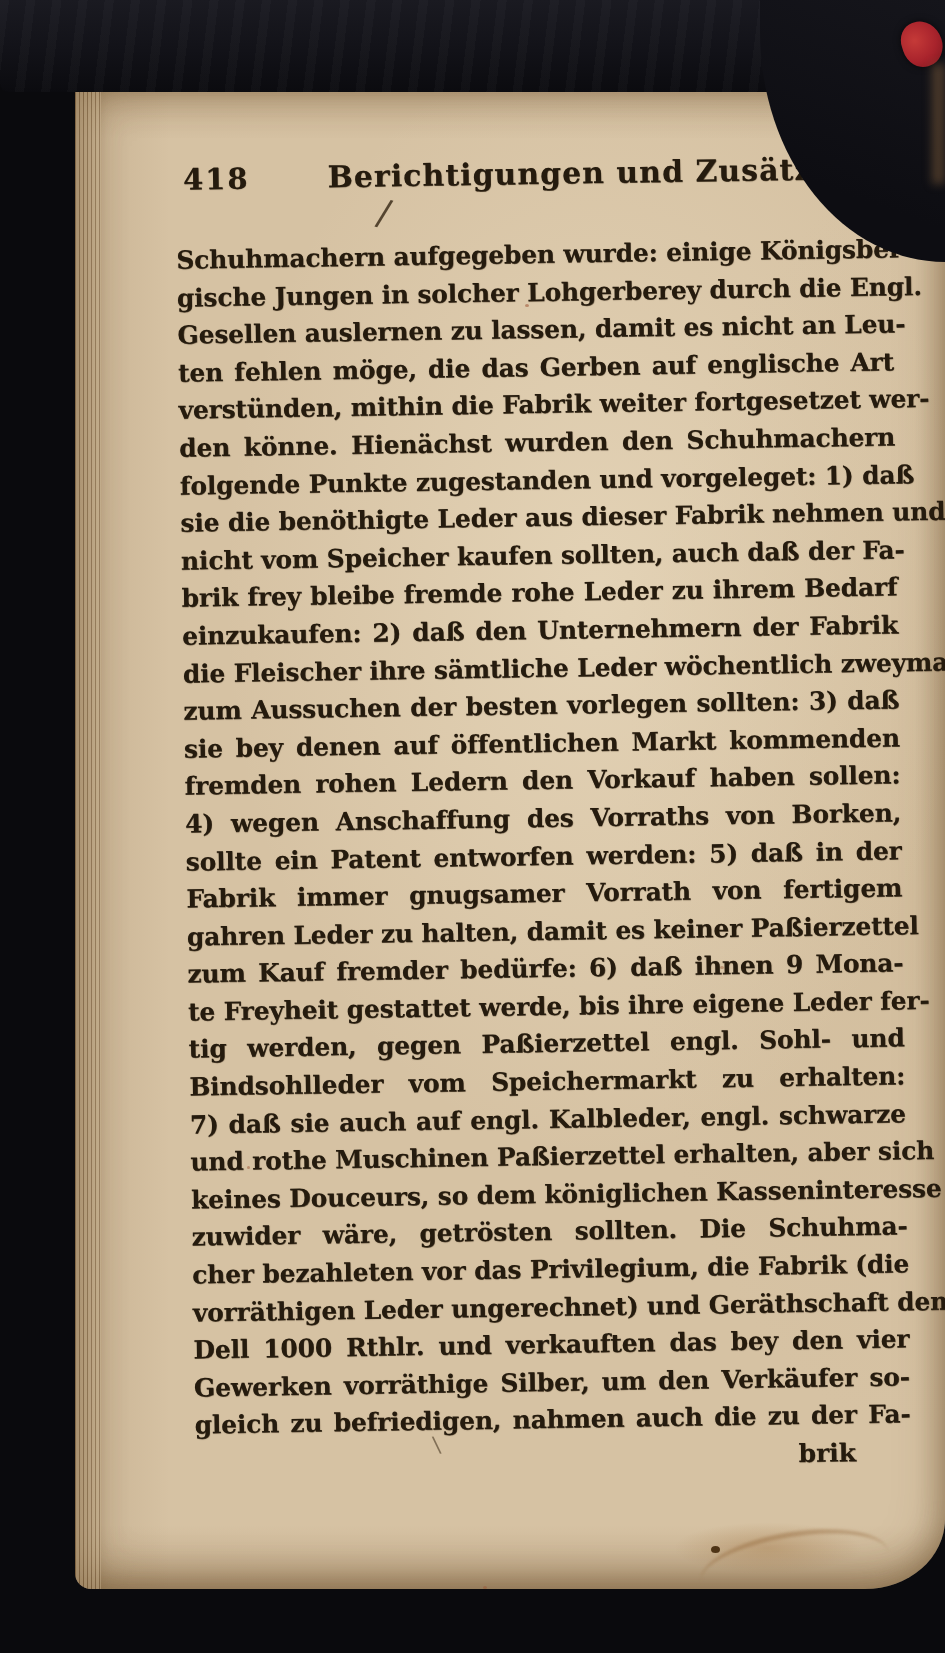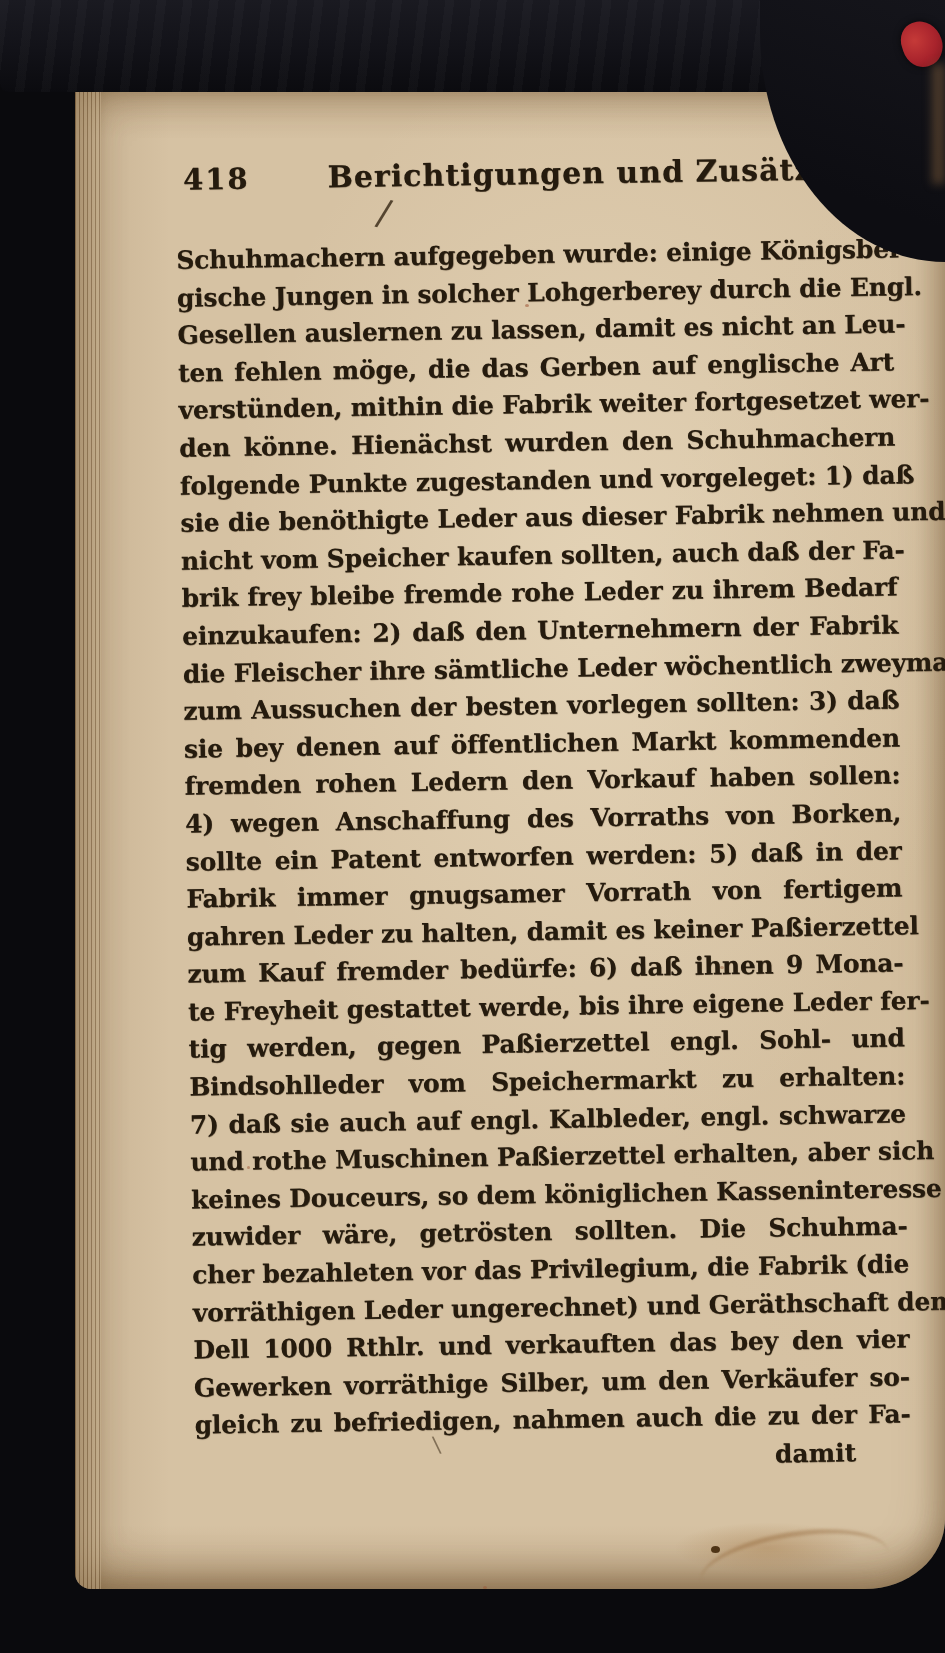--- a/index.html
+++ b/index.html
@@ -193,16 +193,16 @@
     <div class="line">und rothe Muschinen Paßierzettel erhalten, aber sich</div>
     <div class="line">keines Douceurs, so dem königlichen Kasseninteresse</div>
     <div class="line">zuwider wäre, getrösten sollten.  Die Schuhma-</div>
     <div class="line">cher bezahleten vor das Privilegium, die Fabrik (die</div>
     <div class="line">vorräthigen Leder ungerechnet) und Geräthschaft dem</div>
     <div class="line">Dell 1000 Rthlr. und verkauften das bey den vier</div>
     <div class="line">Gewerken vorräthige Silber, um den Verkäufer so-</div>
     <div class="line">gleich zu befriedigen, nahmen auch die zu der Fa-</div>
 
     <div class="catchword-row">
-      <span>damit</span>
+      <span>brik</span>
     </div>
   </div>
 </div>
 
 </body></html>

